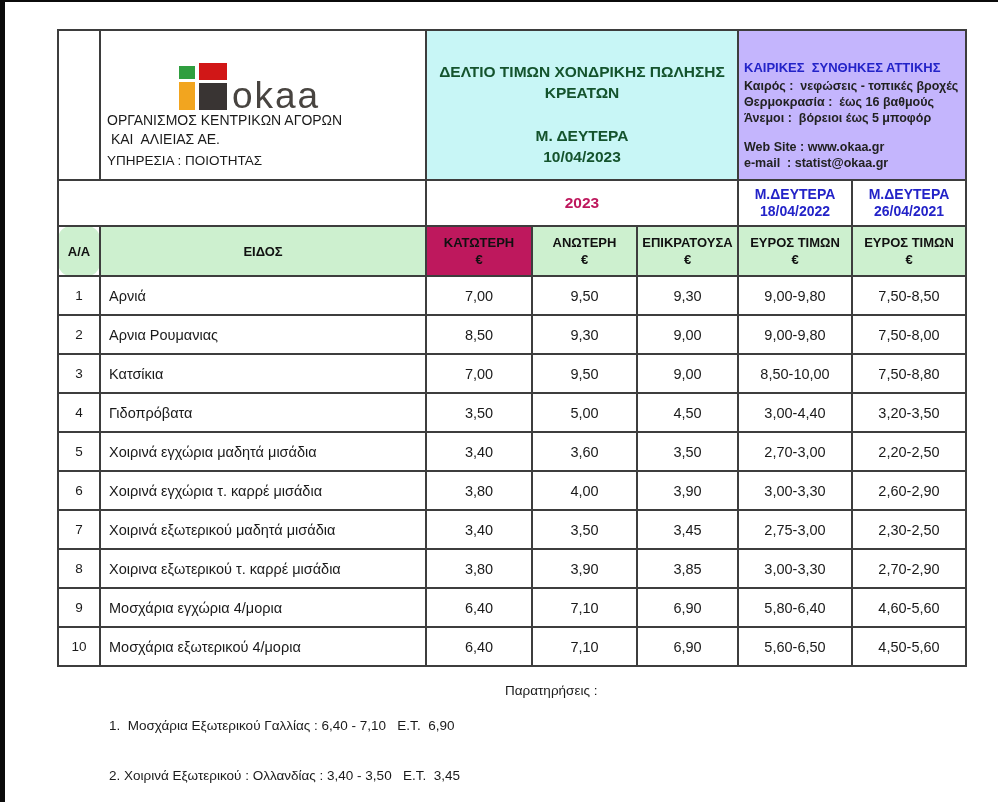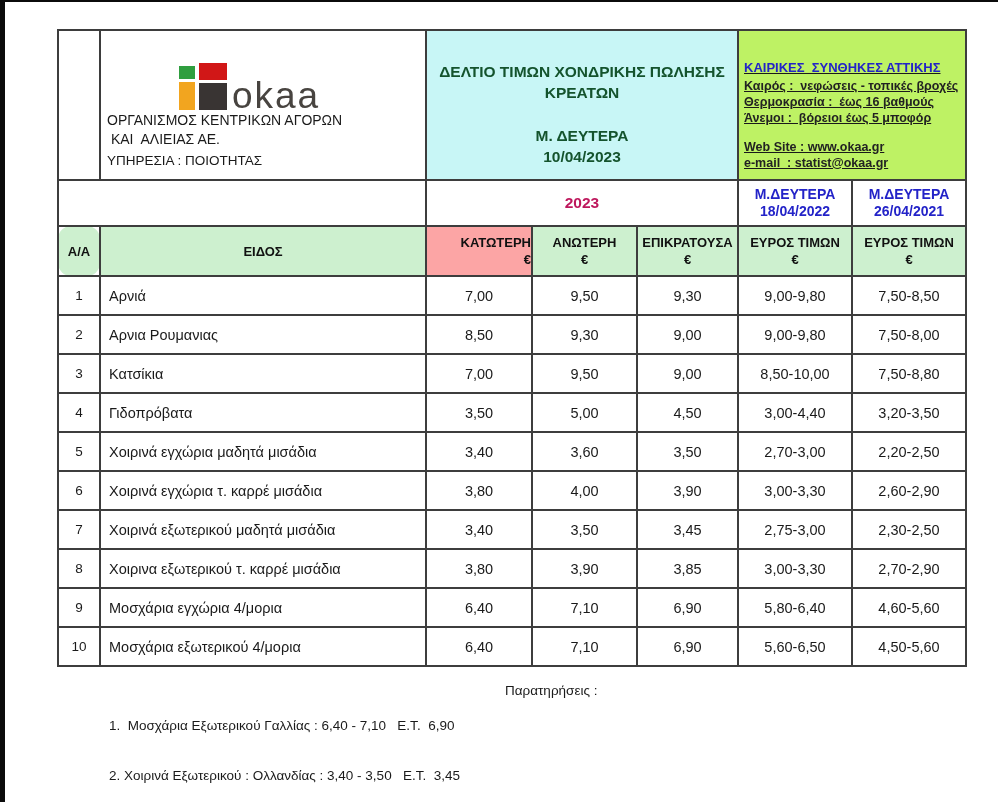--- a/index.html
+++ b/index.html
@@ -57,21 +57,21 @@
   }
   .org-name  { font-weight: normal; font-size: 14px; line-height: 19px; padding-left: 6px; white-space: pre-wrap; }
   .org-dept  { font-size: 13.5px; line-height: 18px; padding-left: 6px; margin-top: 3px; white-space: pre-wrap; }
 
   td.title-cell { text-align: center; vertical-align: top; }
   .t-line { font-weight: bold; font-size: 15.5px; line-height: 21px; white-space: pre-wrap; }
   .t-first { padding-top: 18px; }
   .t-day  { font-weight: bold; font-size: 15.5px; line-height: 21px; margin-top: 22px; }
   .t-date { font-weight: bold; font-size: 15.5px; line-height: 21px; }
 
-  td.weather-cell { vertical-align: top; background: #bef264; text-decoration: underline; }
+  td.weather-cell { vertical-align: top; background: #c4b5fd; }
   .w-title { font-weight: bold; font-size: 13px; line-height: 17px; padding: 19px 0 2px 5px; white-space: pre-wrap; }
   .w-line  { font-weight: bold; font-size: 12.5px; line-height: 16px; padding-left: 5px; color: #222222; white-space: pre-wrap; }
   .w-gap   { height: 13px; }
 
   
   tr.r-year { height: 46px; }
   td.year-blank { background: #ffffff; }
   td.year-cell { text-align: center; font-weight: bold; font-size: 15.5px; }
   td.prev-cell { text-align: center; font-weight: bold; font-size: 14px; line-height: 17px; }
 
@@ -152,21 +152,21 @@
         </td>
         <td class="prev-cell" style="color: rgb(35, 35, 200);">
           <div>Μ.ΔΕΥΤΕΡΑ</div>
           <div>26/04/2021</div>
         </td>
       </tr>
 
       <tr class="r-cols">
         <td style="background: rgb(205, 240, 207); border-radius: 13px;">Α/Α</td>
         <td style="background: rgb(205, 240, 207);">ΕΙΔΟΣ</td>
-        <td style="background: #fca5a5; text-align: right;">
+        <td style="background: #be185d;">
           <div>ΚΑΤΩΤΕΡΗ</div>
           <div>€</div>
         </td>
         <td style="background: rgb(205, 240, 207);">
           <div>ΑΝΩΤΕΡΗ</div>
           <div>€</div>
         </td>
         <td style="background: rgb(205, 240, 207);">
           <div>ΕΠΙΚΡΑΤΟΥΣΑ</div>
           <div>€</div>

